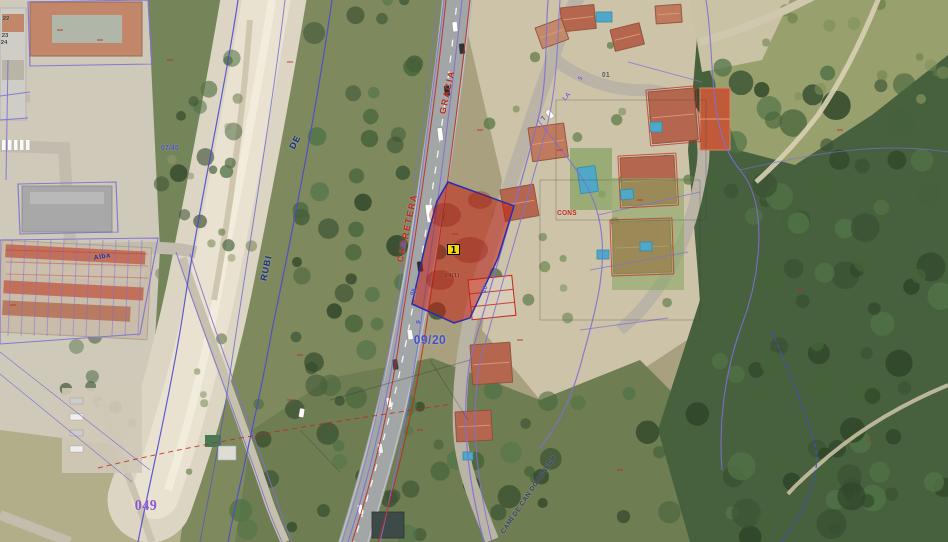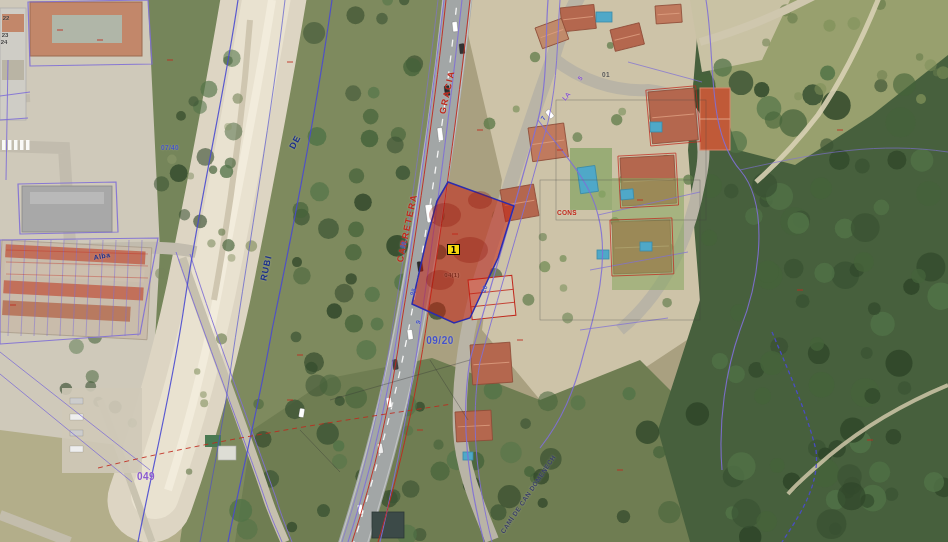--- a/index.html
+++ b/index.html
@@ -507,22 +507,22 @@
         <ellipse cx="440" cy="280" rx="14" ry="10" fill="#8c0f06" opacity="0.3"></ellipse>
         <ellipse cx="480" cy="200" rx="12" ry="9" fill="#8c0f06" opacity="0.3"></ellipse>
       </g>
     </svg>
   <div id="label-layer">
       <div class="map-label" style="left: 447px; top: 92px; font-size: 9px; color: rgb(192, 40, 28); letter-spacing: 1.5px; transform: translate(-50%, -50%) rotate(-78deg);">GRACIA</div>
       <div class="map-label" style="left: 407px; top: 228px; font-size: 9px; color: rgb(192, 40, 28); letter-spacing: 1.5px; transform: translate(-50%, -50%) rotate(-78deg);">CARRETERA</div>
       <div class="map-label" style="left: 295px; top: 142px; font-size: 9px; color: rgb(27, 47, 138); letter-spacing: 1px; transform: translate(-50%, -50%) rotate(-62deg);">DE</div>
       <div class="map-label" style="left: 266px; top: 268px; font-size: 9px; color: rgb(27, 47, 138); letter-spacing: 1px; transform: translate(-50%, -50%) rotate(-78deg);">RUBI</div>
       <div class="map-label" style="left: 102px; top: 256px; font-size: 7px; color: rgb(27, 47, 138); letter-spacing: 0.5px; transform: translate(-50%, -50%) rotate(-10deg);">Alba</div>
-      <div class="map-label" style="left: 440px; top: 340px; font-size: 10px; color: rgb(69, 83, 200); letter-spacing: 0.5px; transform: translate(-50%, -50%) rotate(0deg);">09/20</div>
-      <div class="map-label" style="left: 146px; top: 476px; font-size: 10px; color: rgb(138, 90, 208); letter-spacing: 0.5px; transform: translate(-50%, -50%) rotate(0deg);">049</div>
+      <div class="map-label" style="left: 430px; top: 340px; font-size: 12px; color: rgb(69, 83, 200); letter-spacing: 0.5px; transform: translate(-50%, -50%) rotate(0deg);">09/20</div>
+      <div class="map-label" style="left: 146px; top: 506px; font-size: 14px; color: rgb(138, 90, 208); letter-spacing: 0.5px; transform: translate(-50%, -50%) rotate(0deg); font-family: Liberation Serif, serif;">049</div>
       <div class="map-label" style="left: 170px; top: 147px; font-size: 6.5px; color: rgb(69, 83, 200); letter-spacing: 0.3px; transform: translate(-50%, -50%) rotate(0deg);">07/40</div>
       <div class="map-label" style="left: 567px; top: 212px; font-size: 6.5px; color: rgb(192, 40, 28); letter-spacing: 0.3px; transform: translate(-50%, -50%) rotate(0deg);">CONS</div>
       <div class="map-label" style="left: 606px; top: 74px; font-size: 6.5px; color: rgb(85, 85, 85); letter-spacing: 0.3px; transform: translate(-50%, -50%) rotate(0deg);">01</div>
       <div class="map-label" style="left: 528px; top: 494px; font-size: 6.5px; color: rgb(58, 63, 102); letter-spacing: 0.5px; transform: translate(-50%, -50%) rotate(-56deg);">CAMÍ DE CAN DOMENECH</div>
       <div class="map-label" style="left: 452px; top: 275px; font-size: 6px; color: rgb(122, 42, 26); letter-spacing: 0.3px; transform: translate(-50%, -50%) rotate(0deg);">04(1)</div>
       <div class="map-label" style="left: 484px; top: 289px; font-size: 6.5px; color: rgb(69, 83, 200); letter-spacing: 0px; transform: translate(-50%, -50%) rotate(-72deg);">20</div>
       <div class="map-label" style="left: 566px; top: 96px; font-size: 6.5px; color: rgb(138, 90, 208); letter-spacing: 0px; transform: translate(-50%, -50%) rotate(-50deg);">LA</div>
       <div class="map-label" style="left: 580px; top: 78px; font-size: 6.5px; color: rgb(138, 90, 208); letter-spacing: 0px; transform: translate(-50%, -50%) rotate(-50deg);">5</div>
       <div class="map-label" style="left: 418px; top: 322px; font-size: 6.5px; color: rgb(69, 83, 200); letter-spacing: 0px; transform: translate(-50%, -50%) rotate(-72deg);">9</div>
       <div class="map-label" style="left: 543px; top: 118px; font-size: 6.5px; color: rgb(69, 83, 200); letter-spacing: 0px; transform: translate(-50%, -50%) rotate(-60deg);">7</div>

